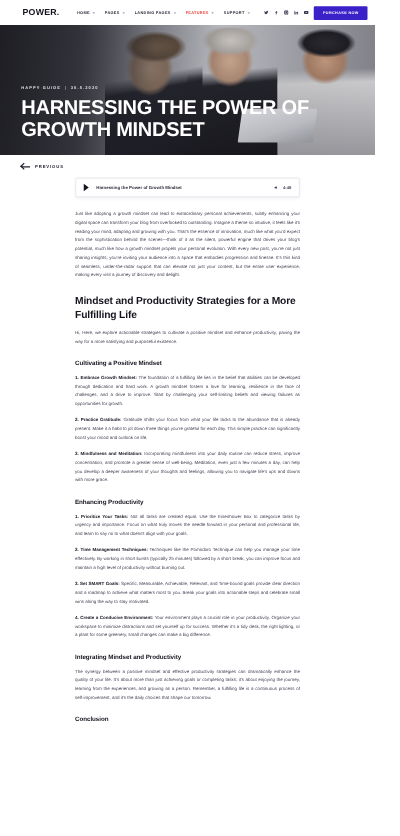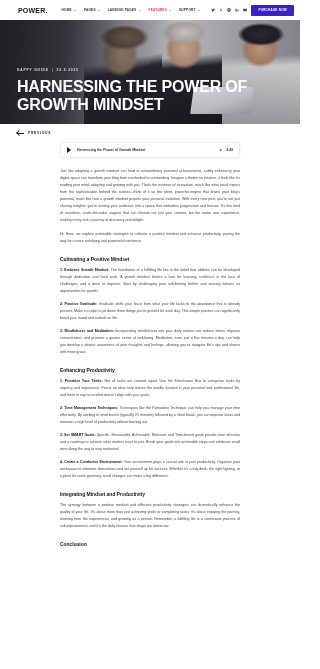--- a/index.html
+++ b/index.html
@@ -276,20 +276,21 @@
         </span>
       <span class="track-time">4:48</span>
     </span>
   </div>
 </div>
 
 <div class="article">
 
   <p class="body">Just like adopting a growth mindset can lead to extraordinary personal achievements, subtly enhancing your digital space can transform your blog from overlooked to outstanding. Imagine a theme so intuitive, it feels like it's reading your mind, adapting and growing with you. That's the essence of innovation, much like what you'd expect from the sophistication behind the scenes—think of it as the silent, powerful engine that drives your blog's potential, much like how a growth mindset propels your personal evolution. With every new post, you're not just sharing insights; you're inviting your audience into a space that embodies progression and finesse. It's this kind of seamless, under-the-radar support that can elevate not just your content, but the entire user experience, making every visit a journey of discovery and delight.</p>
 
+  <h2 class="sec">Mindset and Productivity Strategies for a More Fulfilling Life</h2>
   <p class="body">Hi, Here, we explore actionable strategies to cultivate a positive mindset and enhance productivity, paving the way for a more satisfying and purposeful existence.</p>
 
   <h3 class="sub">Cultivating a Positive Mindset</h3>
   <p class="item">
     <b>1. Embrace Growth Mindset:</b><span> The foundation of a fulfilling life lies in the belief that abilities can be developed through dedication and hard work. A growth mindset fosters a love for learning, resilience in the face of challenges, and a drive to improve. Start by challenging your self-limiting beliefs and viewing failures as opportunities for growth.</span>
   </p>
   <p class="item">
     <b>2. Practice Gratitude:</b><span> Gratitude shifts your focus from what your life lacks to the abundance that is already present. Make it a habit to jot down three things you're grateful for each day. This simple practice can significantly boost your mood and outlook on life.</span>
   </p>
   <p class="item">

